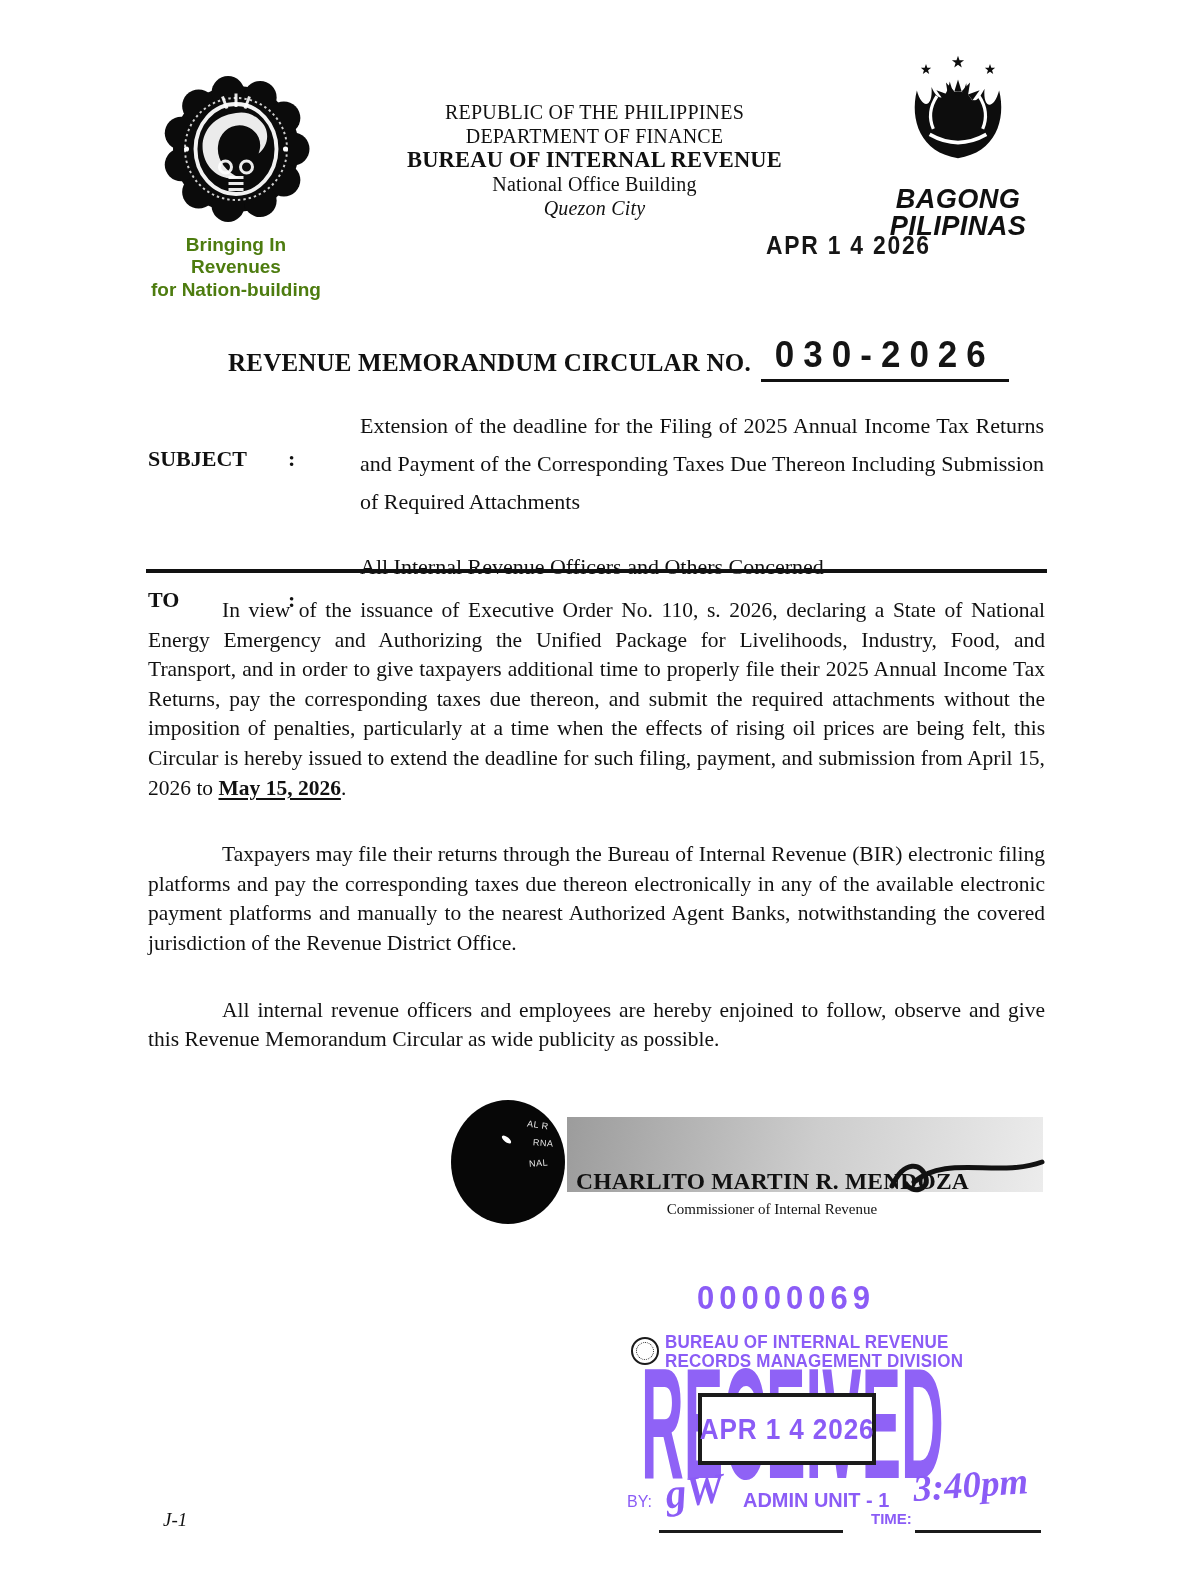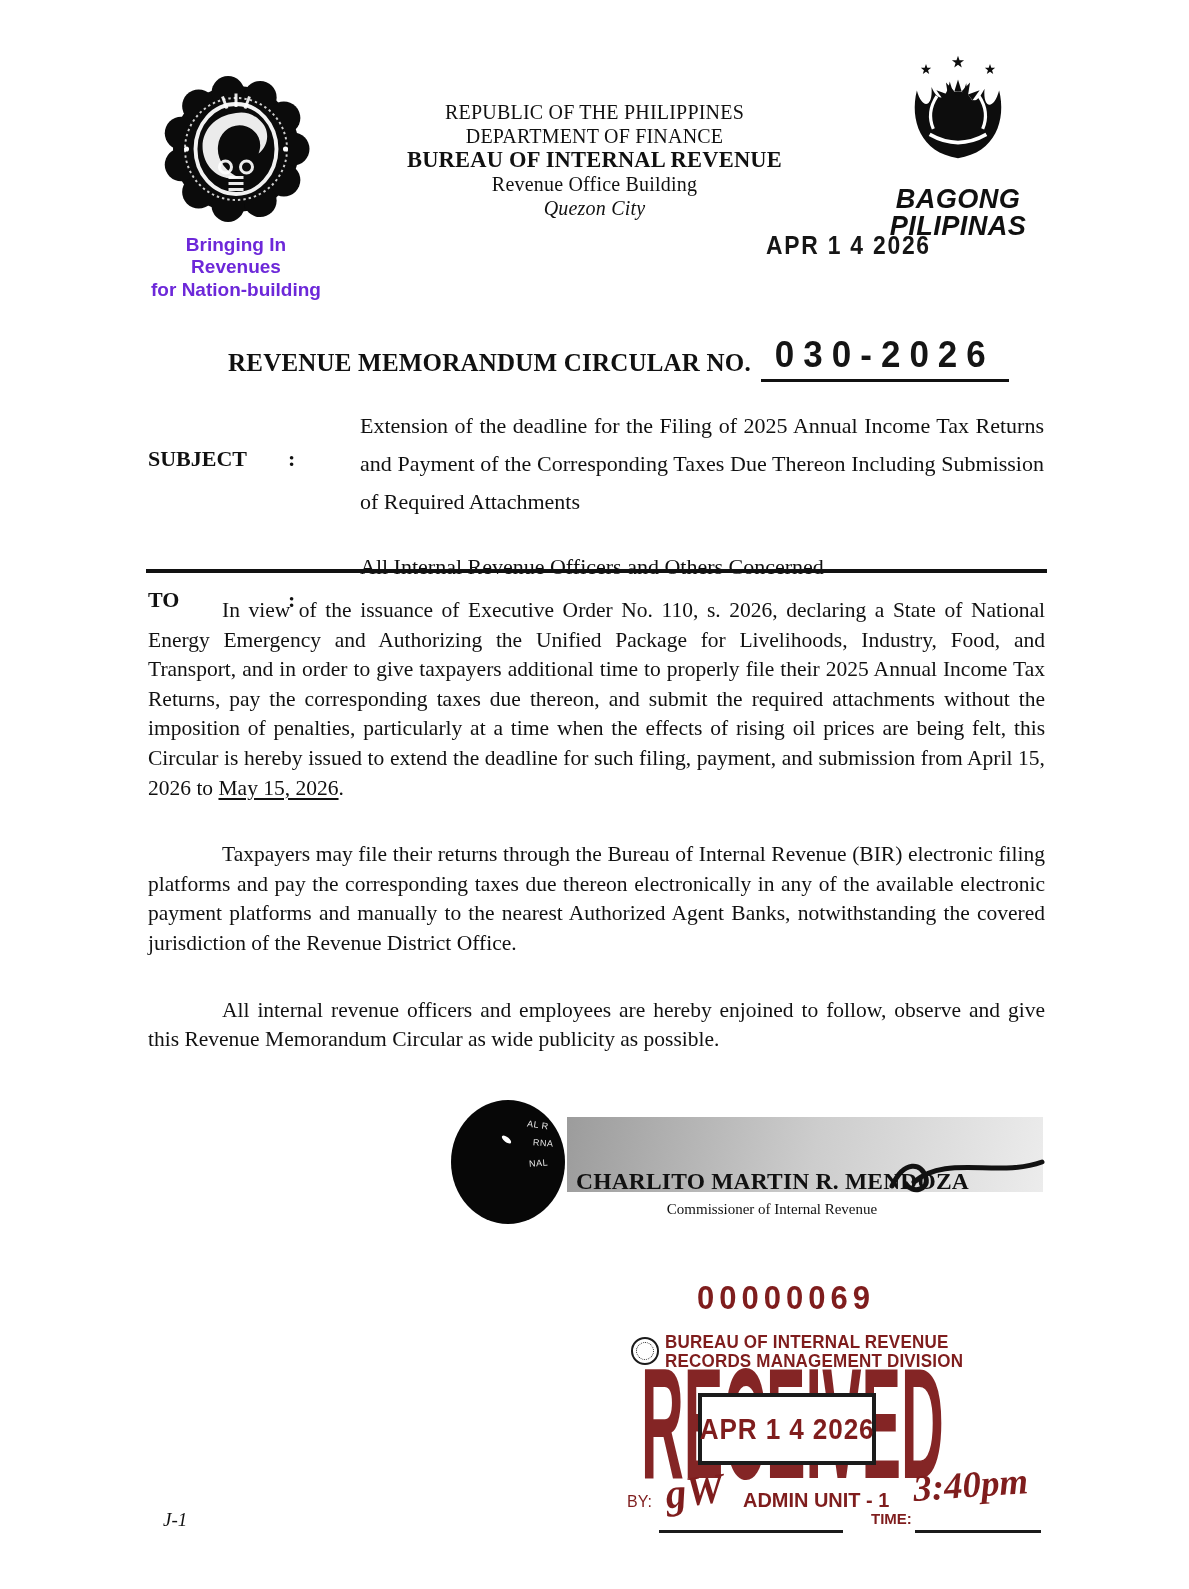--- a/index.html
+++ b/index.html
@@ -7,21 +7,21 @@
   .page {
     position:relative; width:1189px; height:1589px; margin:0 auto;
     background:#ffffff; color:#111;
     font-family:"Liberation Serif","DejaVu Serif",serif; overflow:hidden;
   }
 
   
   .bir-block { position:absolute; left:140px; top:68px; width:192px; text-align:center; }
   .bir-seal svg { width:156px; height:162px; }
   .bir-caption { font-family:"Liberation Sans","DejaVu Sans",sans-serif;
-    font-size:19px; font-weight:700; line-height:1.18; color:#6d28d9; }
+    font-size:19px; font-weight:700; line-height:1.18; color:#4d7c0f; }
 
   .header-center { position:absolute; left:0; top:100px; width:100%;
     text-align:center; font-size:20px; line-height:24px; letter-spacing:.2px; }
   .hc-bold  { font-weight:bold; font-size:22.5px; }
   .hc-italic{ font-style:italic; }
 
   .bagong-block { position:absolute; left:856px; top:54px; width:204px; text-align:center; }
   .bagong-emblem svg { width:126px; height:128px; }
   .bagong-text { font-family:"Liberation Sans","DejaVu Sans",sans-serif;
     font-weight:bold; font-style:italic; font-size:28px; line-height:.96;
@@ -46,21 +46,21 @@
   .meta-row + .meta-row { margin-top:27px; }
   .meta-label, .meta-colon { font-weight:bold;margin-top:39px; }
   .meta-text { text-align:justify; line-height:38px; }
 
   .rule { position:absolute; left:146px; top:569px; width:901px; height:3.5px; background:#111; }
 
   
   .body-text { position:absolute; left:148px; top:596px; width:897px;
     font-size:21.5px; line-height:29.6px; text-align:justify; }
   .body-text p { margin:0 0 37px; text-indent:74px; }
-  .hl { font-weight:normal; text-decoration:underline;
+  .hl { font-weight:bold; text-decoration:underline;
     text-decoration-thickness:2px; text-underline-offset:3px; }
 
   
   .sig-seal { position:absolute; left:451px; top:1100px; width:114px; height:124px;
     background:#070707; border-radius:50%; }
   .sig-seal::after { content:""; position:absolute; left:50px; top:37px; width:11px; height:5px;
     background:#fff; border-radius:50%; transform:rotate(38deg); }
   .seal-frag { position:absolute; color:#fff; opacity:.9;
     font-family:"Liberation Sans",sans-serif; font-size:9px; letter-spacing:.5px; }
 
@@ -68,21 +68,21 @@
     background:linear-gradient(100deg,#9c9c9c,#cdcdcd 52%,#ececec); }
 
   .sig-name { position:absolute; left:576px; top:1168px; font-size:23.5px;
     font-weight:bold; letter-spacing:.2px; white-space:nowrap; }
   .sig-stroke { position:absolute; left:886px; top:1148px; }
   .sig-title { position:absolute; left:576px; top:1201px; width:392px;
     text-align:center; font-size:15px; }
 
   
   .stamp { position:absolute; left:617px; top:1281px; width:440px; height:272px;
-    color:#7f1d1d; font-family:"Liberation Sans","DejaVu Sans",sans-serif; }
+    color:#8b5cf6; font-family:"Liberation Sans","DejaVu Sans",sans-serif; }
   .stamp-number { position:absolute; left:80px; top:0; font-weight:bold;
     font-size:31px; letter-spacing:5px; transform:scaleY(1.05); white-space:nowrap; }
   .stamp-org { position:absolute; left:14px; top:51px; display:flex; align-items:center; }
   .stamp-seal { flex:none; width:28px; height:28px; border:2.5px solid #1b1b1b;
     border-radius:50%; margin-right:6px; position:relative; }
   .stamp-seal::before { content:""; position:absolute; inset:3px;
     border:1.5px dotted #1b1b1b; border-radius:50%; }
   .stamp-org-lines { font-weight:bold; font-size:18.5px; line-height:1.04;
     letter-spacing:.2px; transform:scaleX(.92); transform-origin:left; white-space:nowrap; }
   .stamp-received { position:absolute; left:24px; top:82px; font-weight:bold;
@@ -148,21 +148,21 @@
     <div class="bir-caption">
       <div>Bringing In Revenues</div>
       <div>for Nation-building</div>
     </div>
   </div>
 
   <div class="header-center">
     <div>REPUBLIC OF THE PHILIPPINES</div>
     <div>DEPARTMENT OF FINANCE</div>
     <div class="hc-bold">BUREAU OF INTERNAL REVENUE</div>
-    <div>Revenue Office Building</div>
+    <div>National Office Building</div>
     <div class="hc-italic">Quezon City</div>
   </div>
 
   <div class="bagong-block">
     <div class="bagong-emblem">
       <svg viewBox="0 0 130 140" xmlns="http://www.w3.org/2000/svg">
         <defs>
           <path id="bp-star" d="M0,-7 L1.65,-2.27 L6.66,-2.16 L2.66,0.87 L4.11,5.66 L0,2.8 L-4.11,5.66 L-2.66,0.87 L-6.66,-2.16 L-1.65,-2.27 Z"></path>
         </defs>
         <g fill="#0d0d0d">

